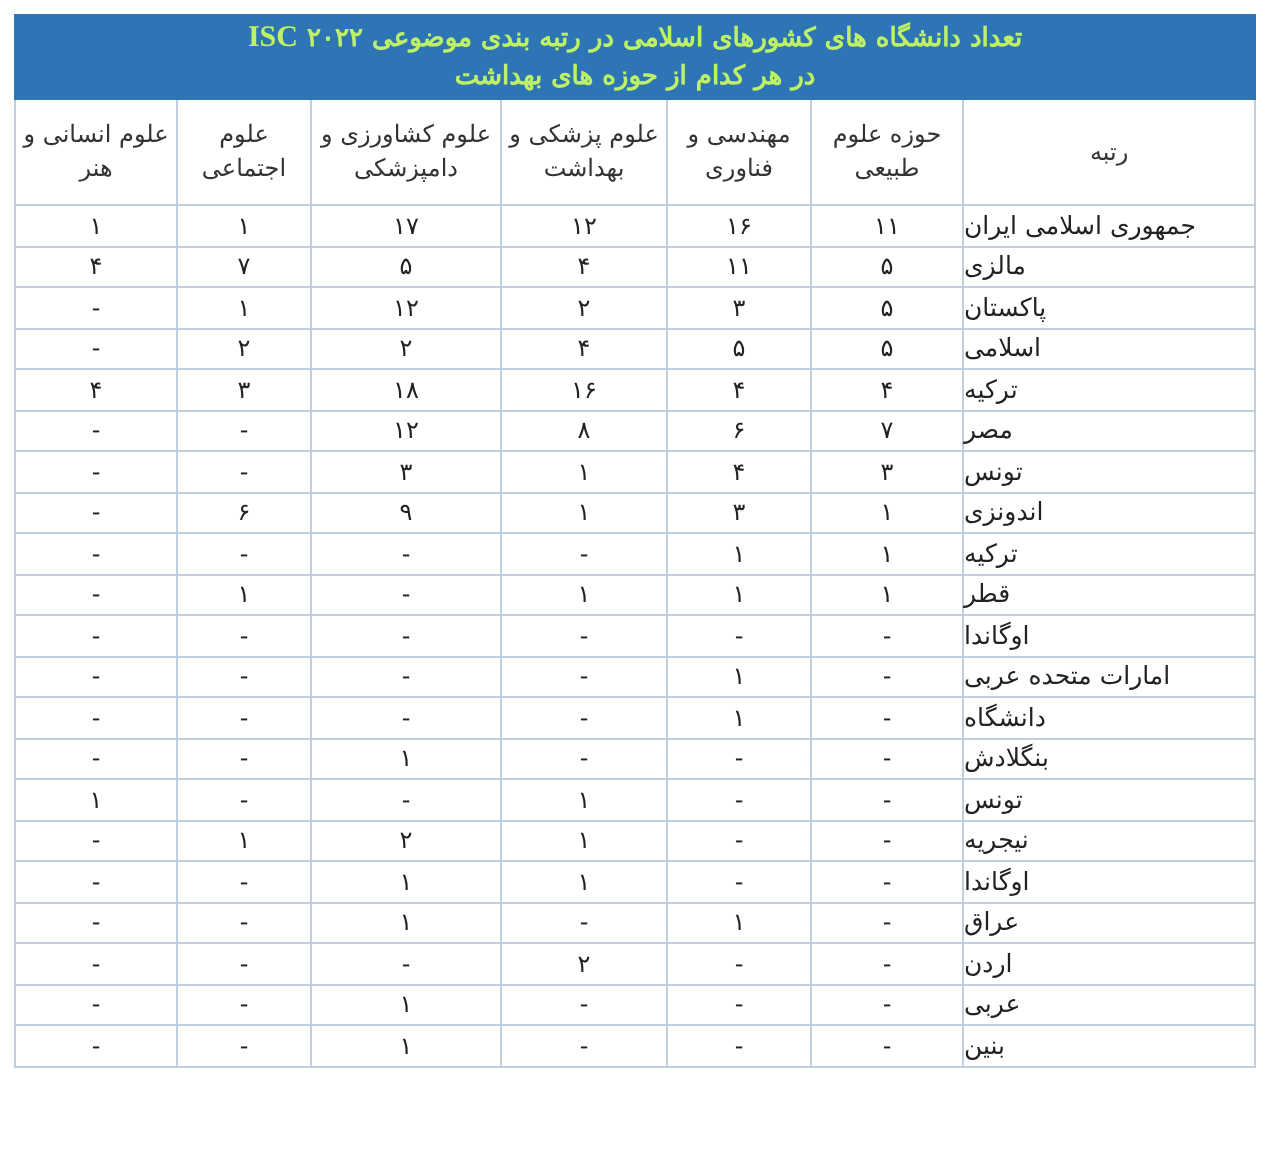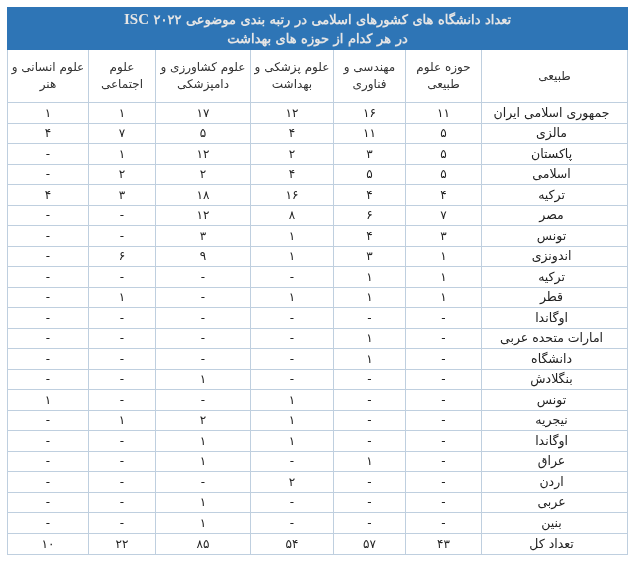--- a/index.html
+++ b/index.html
@@ -21,21 +21,21 @@
       width: 620px;
     }
     table {
       width: 620px;
       border-collapse: collapse;
       table-layout: fixed;
       direction: ltr;
     }
     .title-cell {
       background: #2e75b6;
-      color: #e5e5e5;
+      color: #bef264;
       text-align: center;
       font-family: "DejaVu Serif", serif;
       font-size: 13px;
       line-height: 19px;
       height: 41px;
       padding: 0;
       border: 1px solid #2e75b6;
       direction: rtl;
     }
     .title-cell .latin {
@@ -57,21 +57,21 @@
     td {
       height: 19.5px;
       border: 1px solid #bfcfdf;
       font-size: 12px;
       color: #222222;
       text-align: center;
       padding: 0;
       line-height: 18px;
     }
     td.country {
-      text-align: center;
+      text-align: left;
       direction: rtl;
       padding-right: 6px;
       font-size: 12.5px;
     }
     td.num {
       font-family: "DejaVu Sans", sans-serif;
     }
     tr.total td {
       height: 20px;
     }
@@ -100,21 +100,21 @@
           <div>در هر کدام از حوزه های بهداشت</div>
         </th>
       </tr>
       <tr>
         <th class="colhead">علوم انسانی و هنر</th>
         <th class="colhead">علوم اجتماعی</th>
         <th class="colhead">علوم کشاورزی و دامپزشکی</th>
         <th class="colhead">علوم پزشکی و بهداشت</th>
         <th class="colhead">مهندسی و فناوری</th>
         <th class="colhead">حوزه علوم طبیعی</th>
-        <th class="colhead">طبیعی</th>
+        <th class="colhead">رتبه</th>
       </tr>
     </thead>
     <tbody>
       <tr>
         <td class="num">۱</td>
         <td class="num">۱</td>
         <td class="num">۱۷</td>
         <td class="num">۱۲</td>
         <td class="num">۱۶</td>
         <td class="num">۱۱</td>
@@ -293,24 +293,15 @@
       </tr>
       <tr>
         <td class="num">-</td>
         <td class="num">-</td>
         <td class="num">۱</td>
         <td class="num">-</td>
         <td class="num">-</td>
         <td class="num">-</td>
         <td class="country">بنین</td>
       </tr>
-      <tr class="total">
-        <td class="num">۱۰</td>
-        <td class="num">۲۲</td>
-        <td class="num">۸۵</td>
-        <td class="num">۵۴</td>
-        <td class="num">۵۷</td>
-        <td class="num">۴۳</td>
-        <td class="country">تعداد کل</td>
-      </tr>
     </tbody>
   </table>
 </div>
 
 </body></html>

